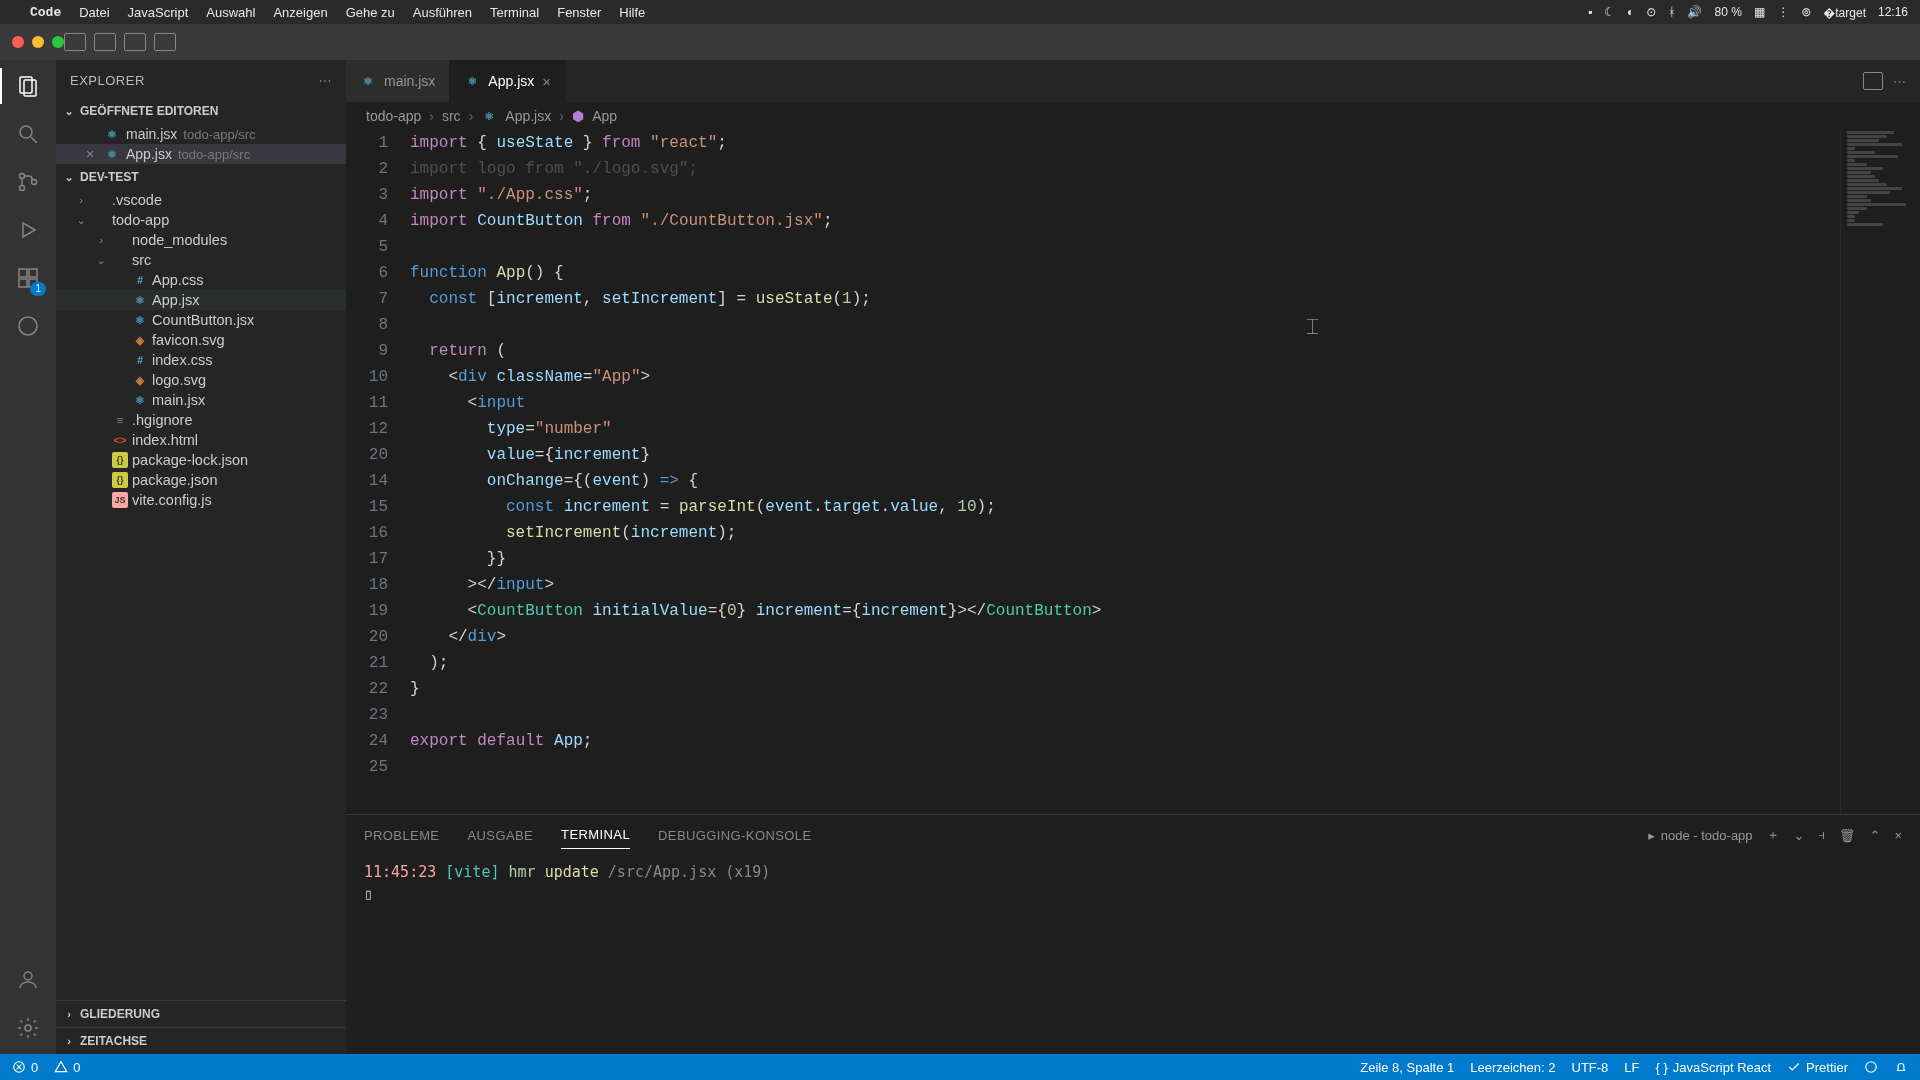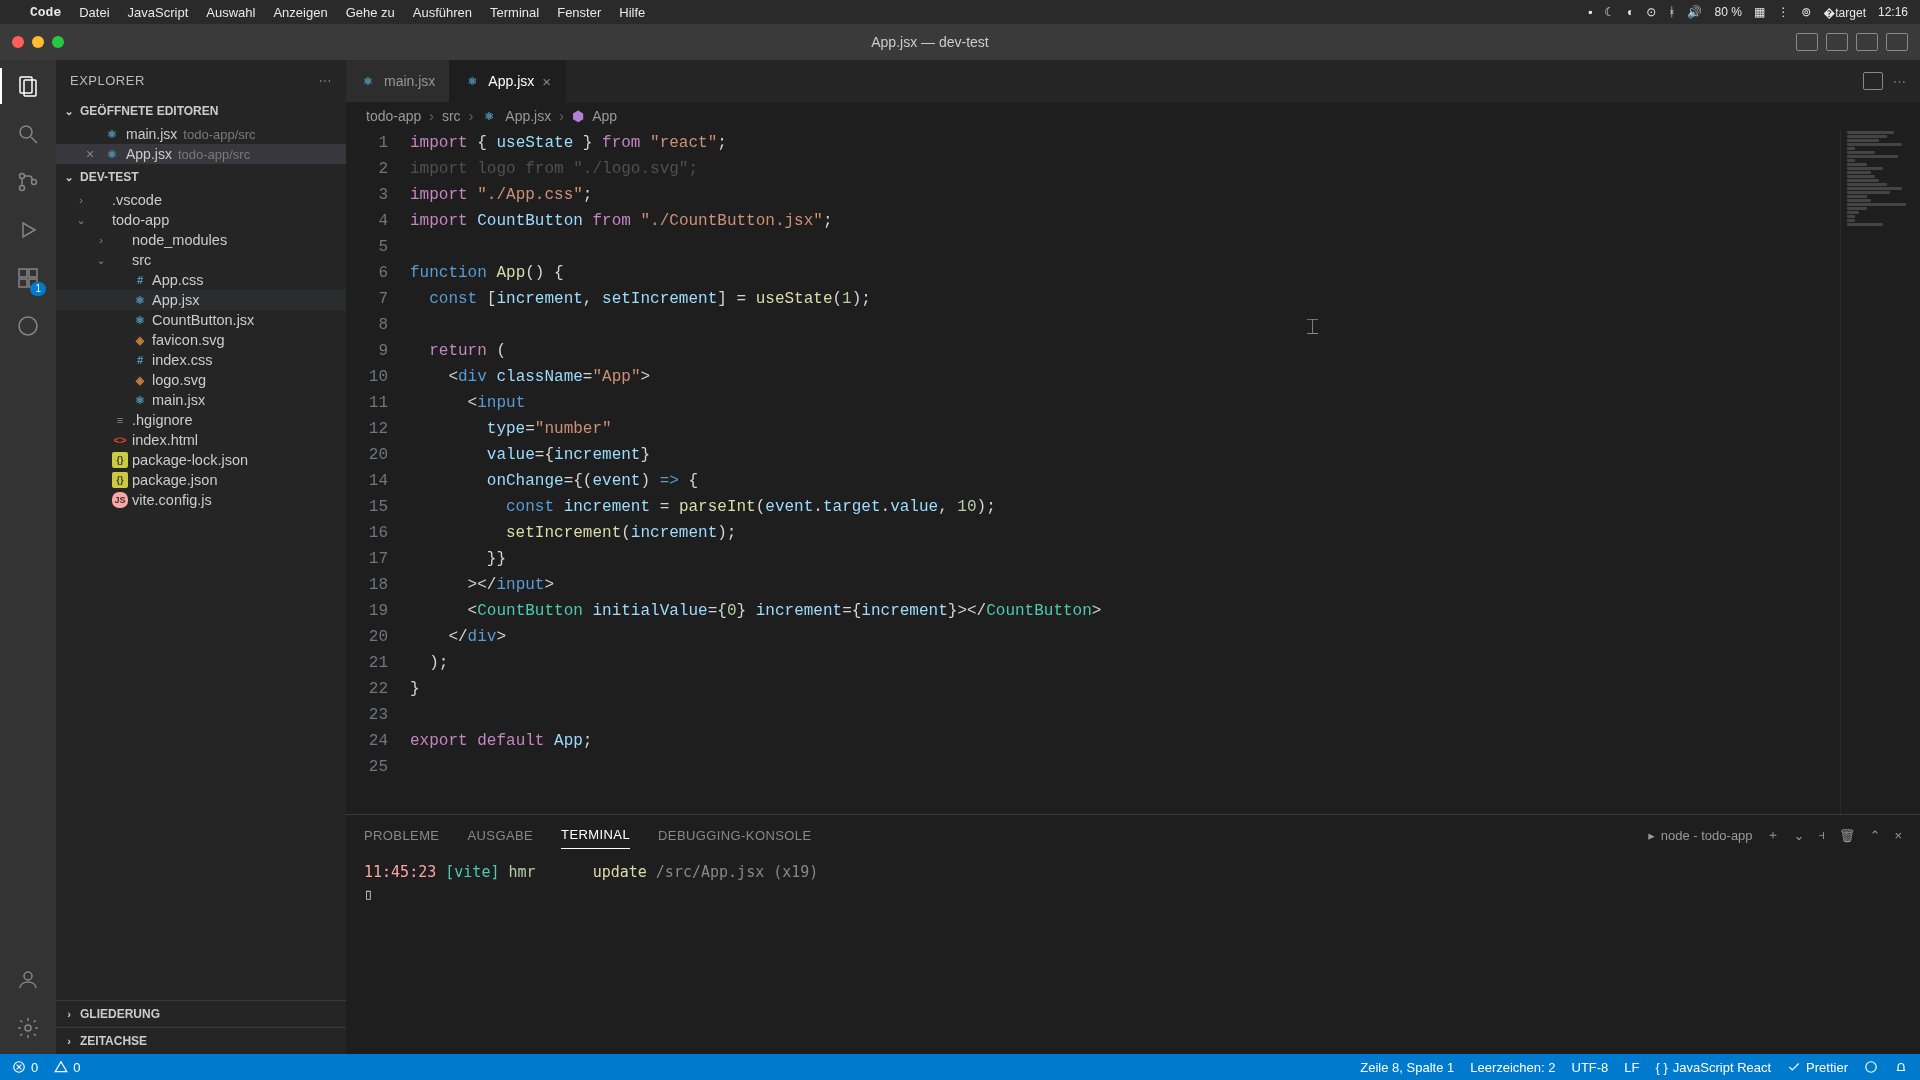--- a/index.html
+++ b/index.html
@@ -122,21 +122,21 @@
   font-size: 14px;
   cursor: pointer;
 }
 .open-editor-item.active { background: #37373d; }
 .open-editor-item .close { width: 16px; color: #888; text-align: center;}
 .open-editor-item .path { color: #7a7a7a; font-size: 13px; }
 .file-icon { width: 16px; height: 16px; display: inline-flex; align-items: center; justify-content: center; font-size: 11px; font-weight: bold; border-radius: 2px;}
 .file-icon.react { color: #519aba; }
 .file-icon.css { color: #519aba; }
 .file-icon.json { background: #cbcb41; color: #333; font-size: 9px;}
-.file-icon.js { background: #fca5a5; color: #333; font-size: 9px; border-radius: 7px;}
+.file-icon.js { background: #fca5a5; color: #333; font-size: 9px;}
 .file-icon.svg { color: #c17c3f; }
 .file-icon.html { color: #e44d26; }
 .file-icon.generic { color: #888; }
 
 .tree { padding: 2px 0; flex: 1; overflow: auto; }
 .tree-item {
   display: flex;
   align-items: center;
   padding: 2px 8px;
   gap: 4px;
@@ -274,21 +274,21 @@
 .panel-body {
   flex: 1;
   font-family: Menlo, Monaco, monospace;
   font-size: 15px;
   padding: 8px 18px;
   color: #ccc;
 }
 .term-time { color: #fca5a5; }
 .term-vite { color: #4ec9b0; }
 .term-action { color: #b5cea8; }
-.term-op { color: #dcdcaa; margin-left: 48px; }
+.term-op { color: #dcdcaa; }
 .term-path { color: #888; }
 .term-count { color: #888; }
 
 .statusbar {
   height: 26px;
   background: #007acc;
   color: #fff;
   display: flex;
   align-items: center;
   padding: 0 12px;
@@ -330,21 +330,20 @@
     <span>12:16</span>
   </div>
 </div>
 
 <div class="titlebar">
   <div class="traffic">
     <div class="dot red"></div>
     <div class="dot yellow"></div>
     <div class="dot green"></div>
   </div>
-  <div class="title">App.jsx — dev-test</div>
   <div class="right-icons">
     <div class="icon"></div>
     <div class="icon"></div>
     <div class="icon"></div>
     <div class="icon"></div>
   </div>
 </div>
 
 <div class="main">
 

